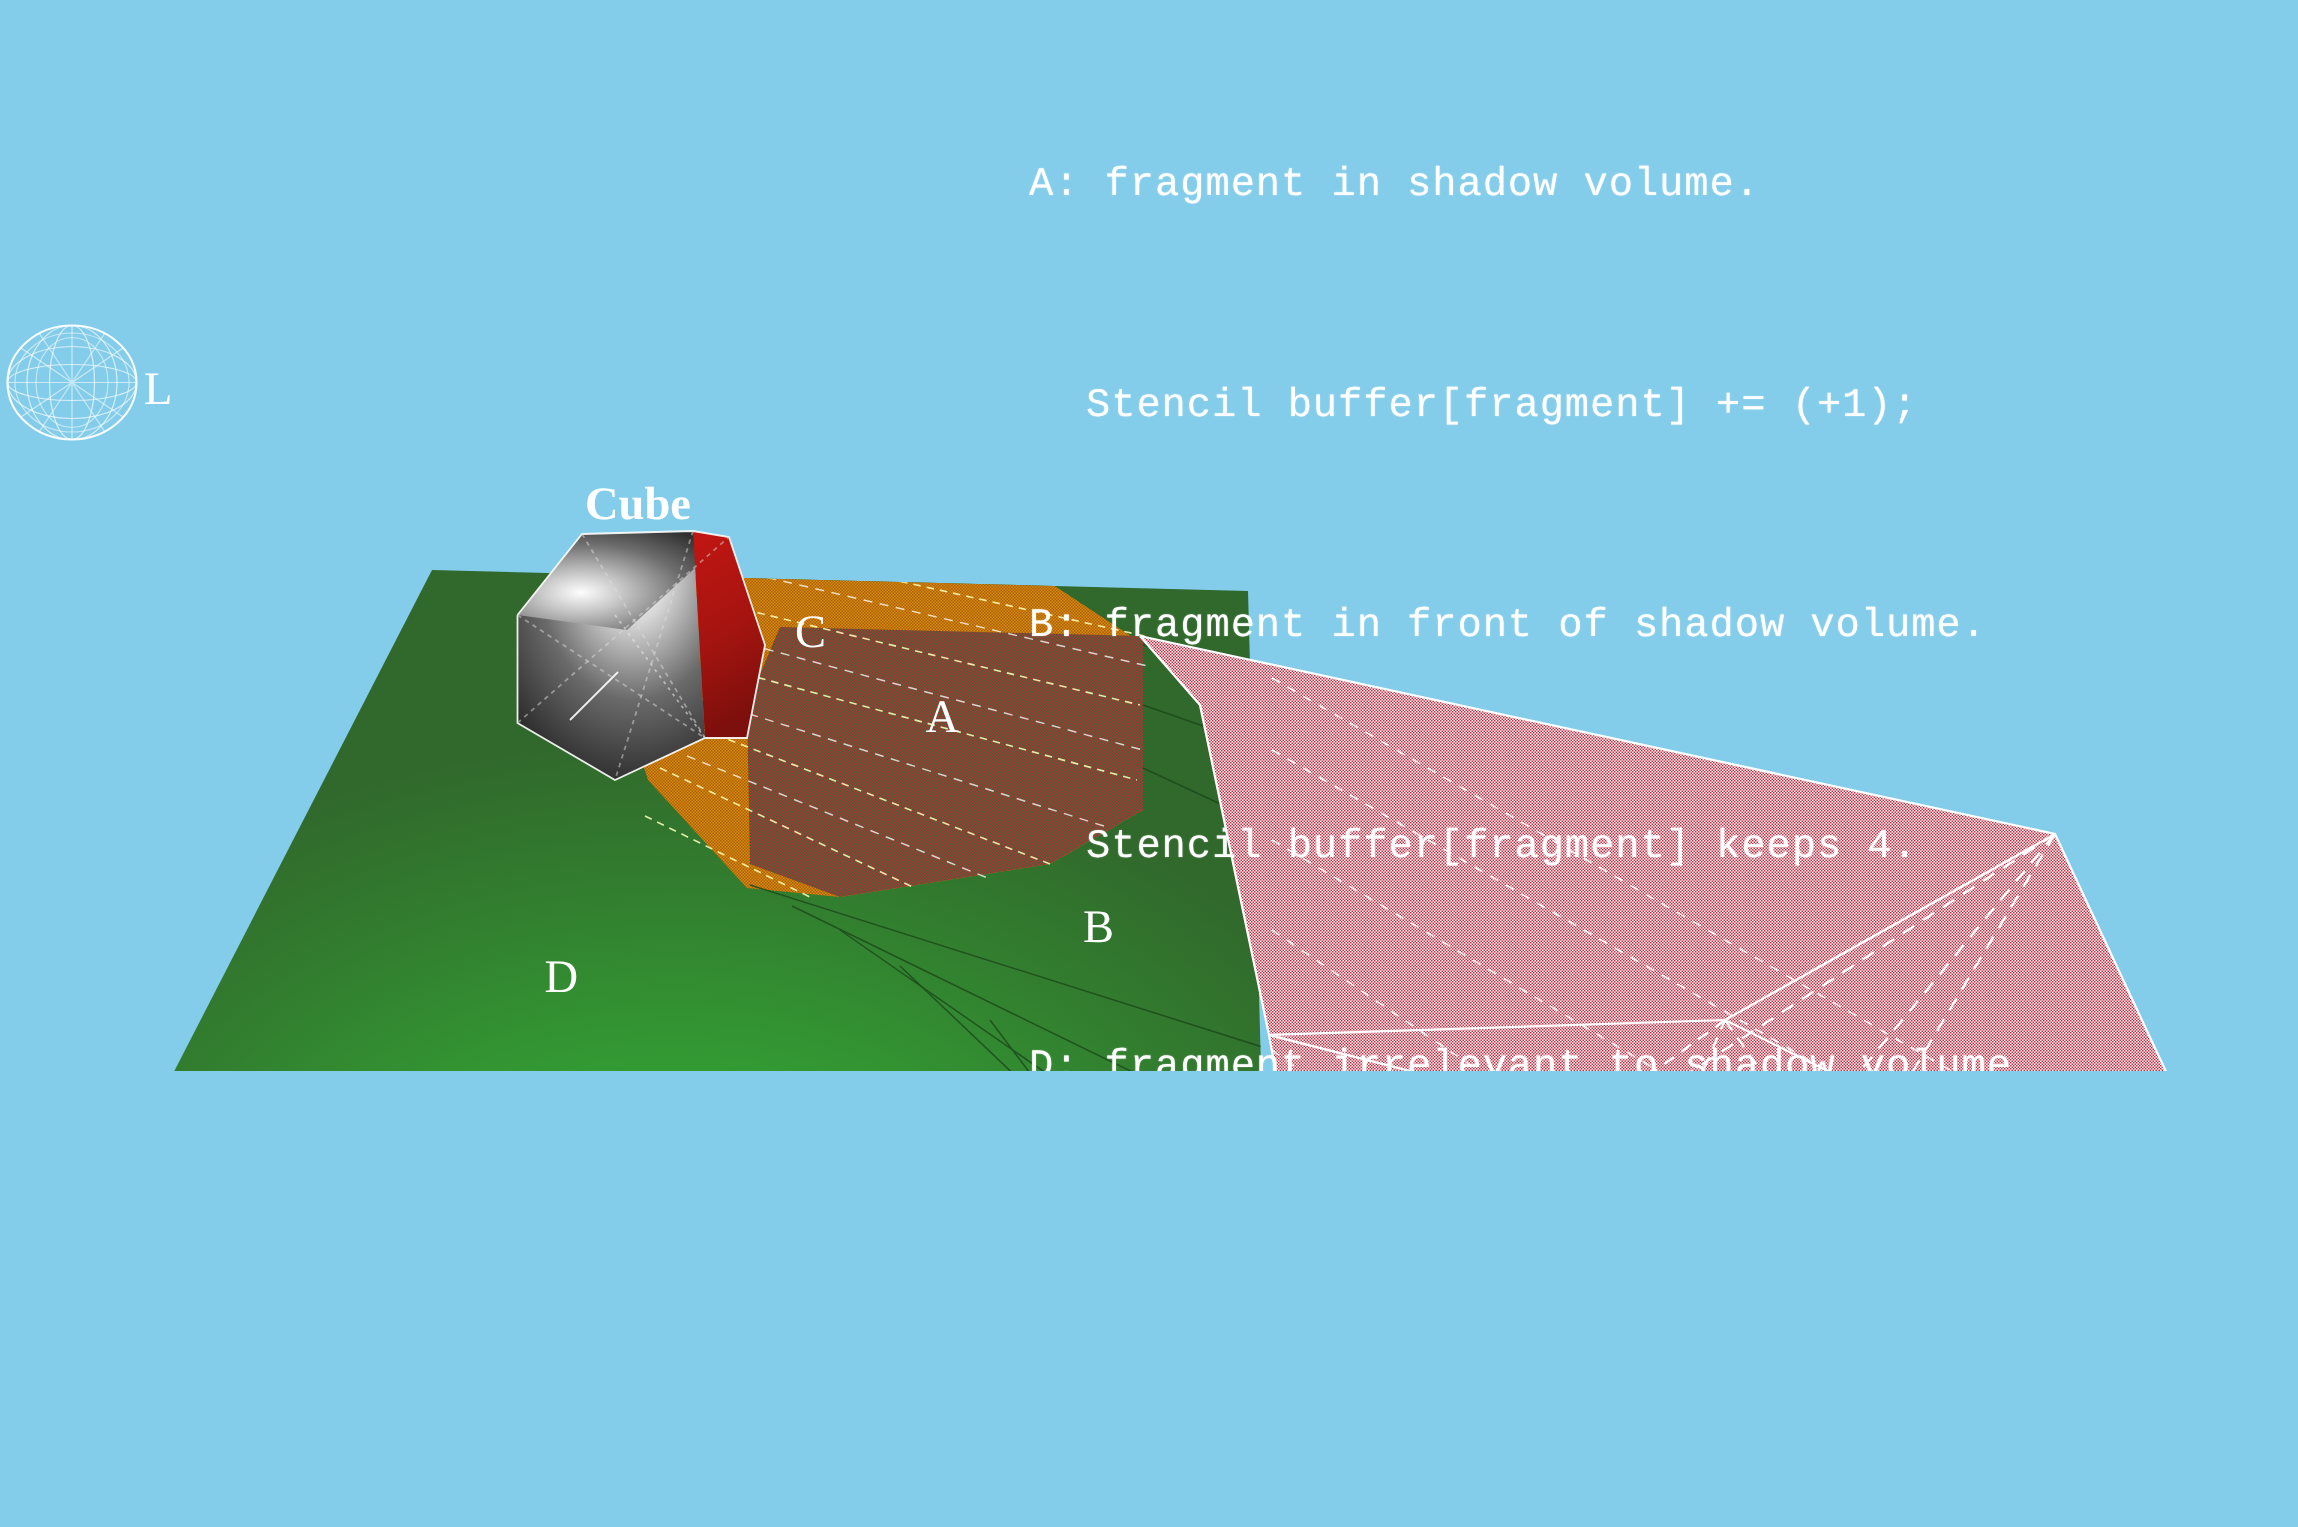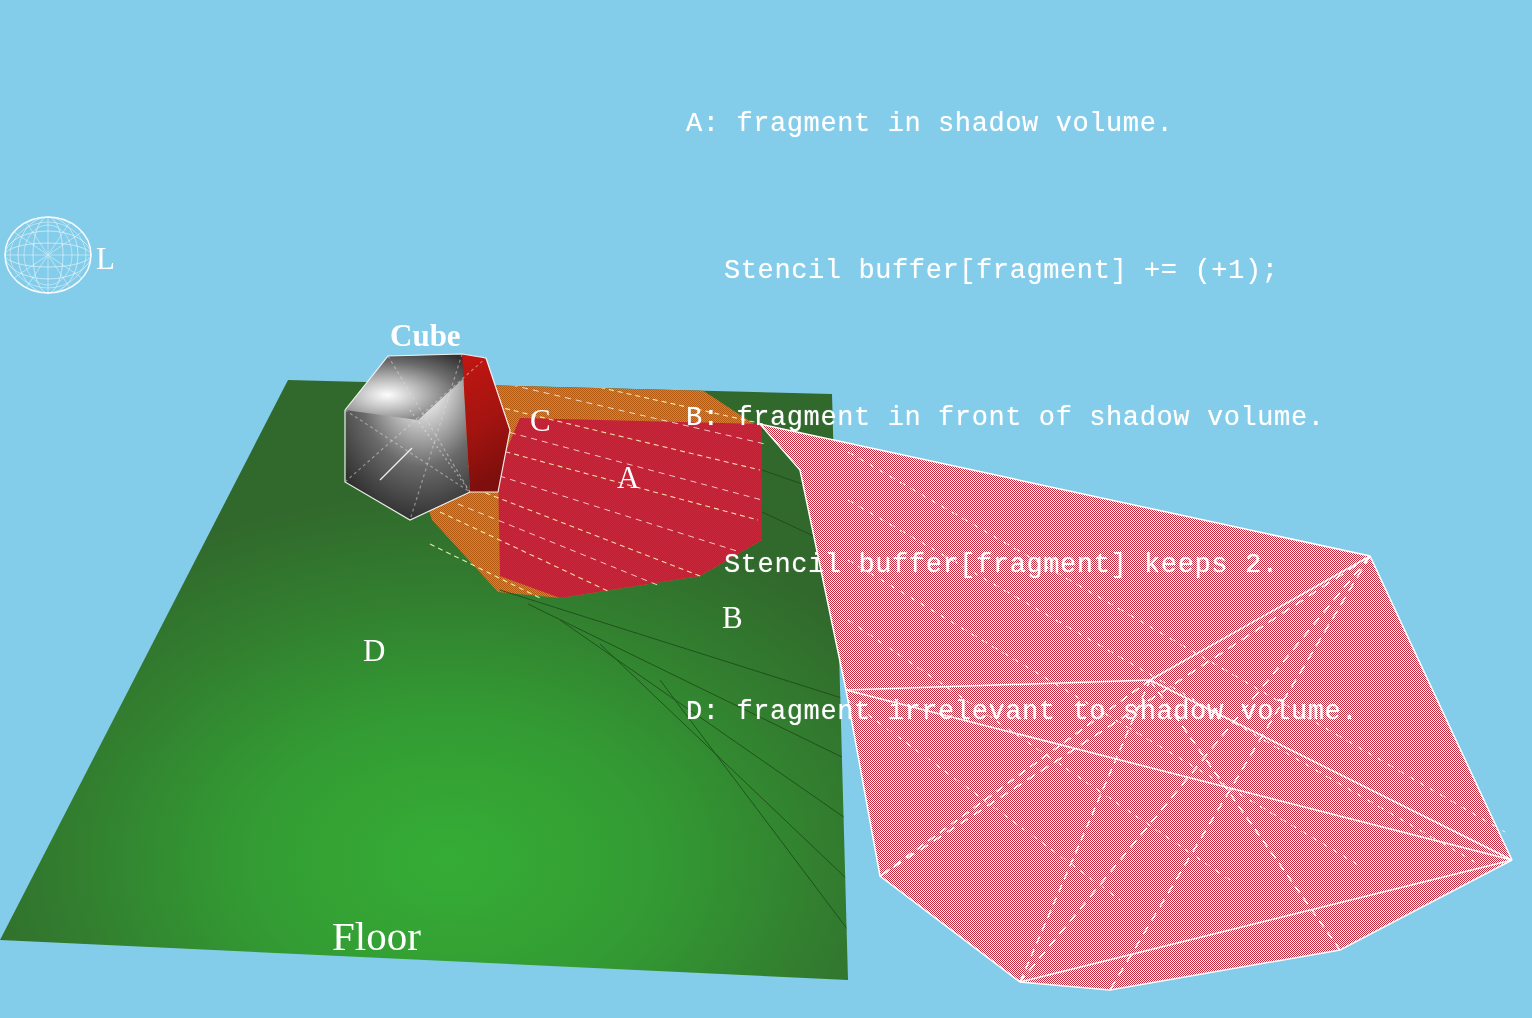--- a/index.html
+++ b/index.html
@@ -4,21 +4,21 @@
 <title>Shadow Volume Stencil Buffer Illustration</title>
 <style>
   html, body {
     margin: 0;
     padding: 0;
     background: #84cdea;
   }
   #stage {
     position: relative;
     width: 1532px;
-    height: 1018px;
+    height: 714px;
     background: #3b82f6;
     overflow: hidden;
     font-family: "Liberation Serif", "DejaVu Serif", serif;
   }
   #scene-svg {
     position: absolute;
     left: 0;
     top: 0;
     width: 1532px;
     height: 1018px;
@@ -213,21 +213,21 @@
         <path d="M26,222 L70,288"></path>
         <path d="M26,288 L70,222"></path>
       </g>
     </g>
   </svg>
 
   <div class="legend-block">
     <span class="legend-line">A: fragment in shadow volume.</span>
     <span class="legend-line indent">Stencil buffer[fragment] += (+1);</span>
     <span class="legend-line">B: fragment in front of shadow volume.</span>
-    <span class="legend-line indent">Stencil buffer[fragment] keeps 2.</span>
+    <span class="legend-line indent">Stencil buffer[fragment] keeps 4.</span>
     <span class="legend-line">D: fragment irrelevant to shadow volume.</span>
     
   </div>
 
   <span class="scene-label lbl-L">L</span>
   <span class="scene-label lbl-cube">Cube</span>
   <span class="scene-label lbl-C">C</span>
   <span class="scene-label lbl-A">A</span>
   <span class="scene-label lbl-B">B</span>
   <span class="scene-label lbl-D">D</span>

